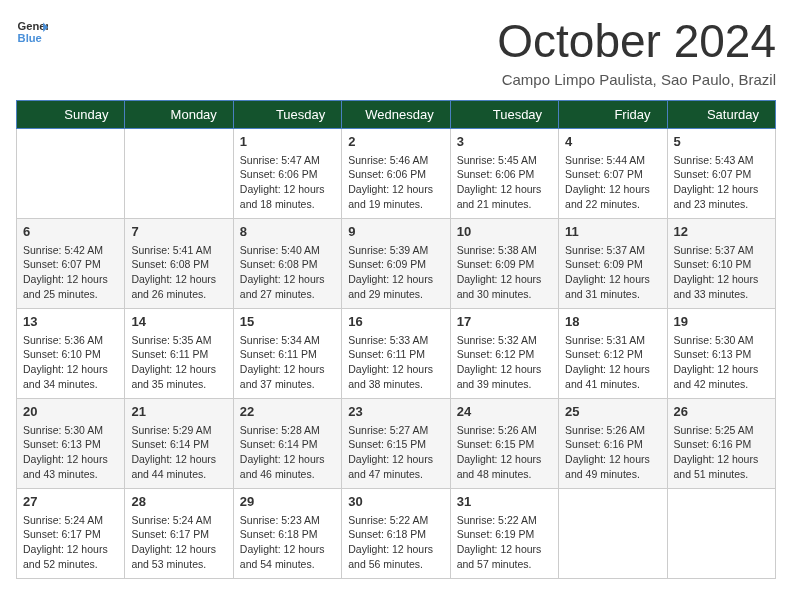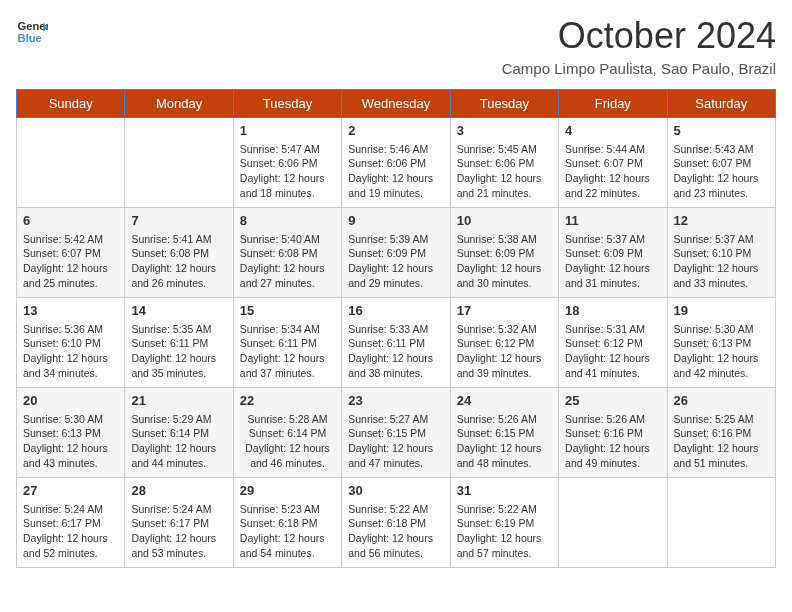--- a/index.html
+++ b/index.html
@@ -22,40 +22,40 @@
       gap: 4px;
     }
     .logo-icon {
       width: 32px;
       height: 32px;
     }
     .title-block {
       text-align: right;
     }
     .month-title {
-      font-size: 36px;
+      font-size: 46px;
       font-weight: 300;
       color: #333;
       line-height: 1.1;
     }
     .location-title {
       font-size: 15px;
       color: #555;
       margin-top: 4px;
     }
     table {
       width: 100%;
       border-collapse: collapse;
       font-size: 11px;
     }
     thead tr th {
-      background-color: #c2410c;
+      background-color: #14532d;
       color: #fff;
       padding: 6px 16px;
-      text-align: center;
+      text-align: right;
       font-size: 13px;
       font-weight: normal;
       border: 1px solid #4a7fc1;
     }
     tbody tr td {
       border: 1px solid #ccc;
       vertical-align: top;
       padding: 4px 6px;
       width: calc(100% / 7);
       min-height: 80px;
@@ -241,21 +241,21 @@
 Daylight: 12 hours and 43 minutes.</div>
         </td>
         <td>
           <span class="day-num">21</span>
           <div class="cell-content" style="white-space: pre-line;">Sunrise: 5:29 AM
 Sunset: 6:14 PM
 Daylight: 12 hours and 44 minutes.</div>
         </td>
         <td>
           <span class="day-num">22</span>
-          <div class="cell-content" style="white-space: pre-line; text-align: center;">Sunrise: 5:28 AM
+          <div class="cell-content" style="white-space: pre-line;">Sunrise: 5:28 AM
 Sunset: 6:14 PM
 Daylight: 12 hours and 46 minutes.</div>
         </td>
         <td>
           <span class="day-num">23</span>
           <div class="cell-content" style="white-space: pre-line;">Sunrise: 5:27 AM
 Sunset: 6:15 PM
 Daylight: 12 hours and 47 minutes.</div>
         </td>
         <td>

